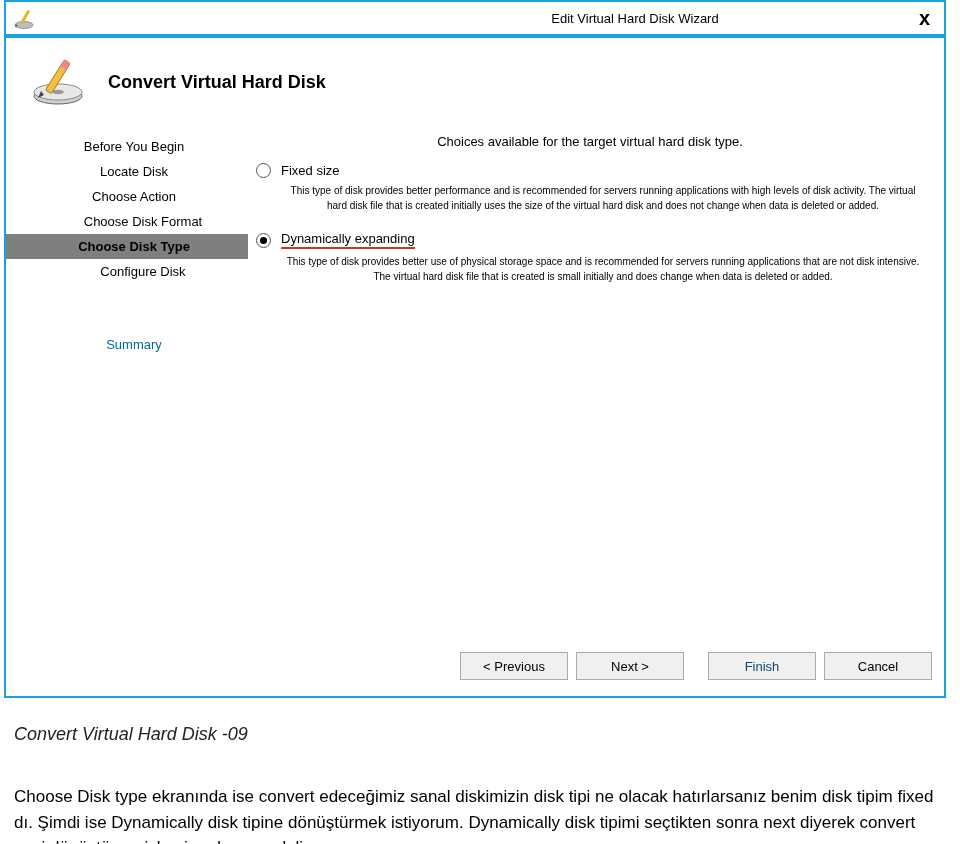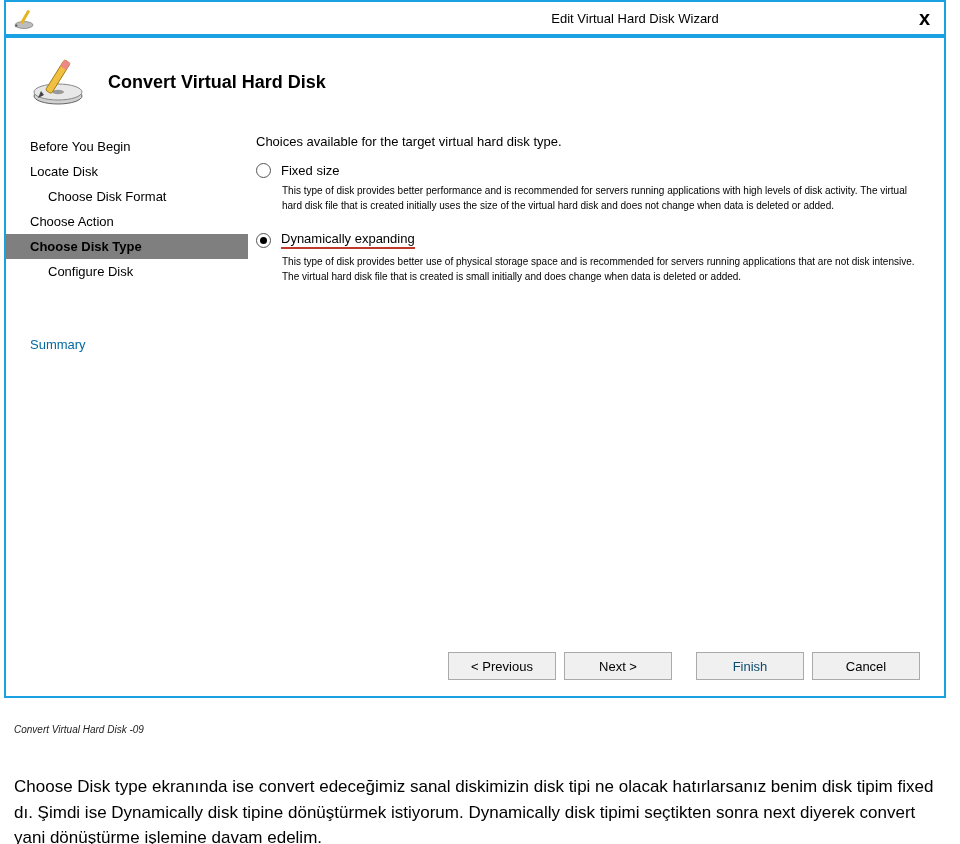--- a/index.html
+++ b/index.html
@@ -59,20 +59,21 @@
     margin-right: 16px;
     flex-shrink: 0;
   }
   .header-title {
     font-size: 18px;
     font-weight: 700;
   }
   .content {
     display: flex;
     height: 510px;
+    text-align: center;
   }
   .sidebar {
     width: 242px;
     padding: 6px 0 0 0;
   }
   .sidebar-item {
     padding: 5px 10px 5px 24px;
     font-size: 13px;
     cursor: pointer;
   }
@@ -127,21 +128,21 @@
   }
   .radio-desc {
     margin: 4px 0 18px 26px;
     line-height: 1.45;
     font-size: 10px;
   }
   .button-row {
     display: flex;
     justify-content: flex-end;
     gap: 8px;
-    padding: 14px 24px 16px 0;
+    padding: 14px 12px 16px 0;
   }
   .btn {
     width: 108px;
     height: 28px;
     border: 1px solid #aaa;
     background: #f0f0f0;
     font-size: 13px;
     cursor: pointer;
   }
   .btn.disabled {
@@ -149,21 +150,21 @@
     cursor: default;
     margin-left: 16px;
   }
   .article {
     padding: 26px 10px 0 10px;
     width: 942px;
     margin-left: 4px;
   }
   .article-caption {
     font-style: italic;
-    font-size: 10px;
+    font-size: 18px;
     color: #222;
     margin-bottom: 20px;
   }
   .article-body {
     font-size: 17px;
     line-height: 1.5;
     color: #000;
     margin-top: 39px;
   }
 </style>
@@ -195,22 +196,22 @@
         <polygon points="8,40 14,37 11,33" fill="#444"></polygon>
       </svg>
     </span>
     <div class="header-title">Convert Virtual Hard Disk</div>
   </div>
 
   <div class="content">
     <div class="sidebar" id="sidebar">
         <div class="sidebar-item">Before You Begin</div>
         <div class="sidebar-item">Locate Disk</div>
+        <div class="sidebar-item">Choose Action</div>
         <div class="sidebar-item indent">Choose Disk Format</div>
-        <div class="sidebar-item">Choose Action</div>
         <div class="sidebar-item indent selected">Choose Disk Type</div>
         <div class="sidebar-item indent">Configure Disk</div>
         <div class="sidebar-item dim">Summary</div>
       </div>
     <div class="main">
       <div class="main-intro">Choices available for the target virtual hard disk type.</div>
       <div id="options">
           <div class="radio-row">
             <span class="radio"></span>
             <span class="radio-label">Fixed size</span>

